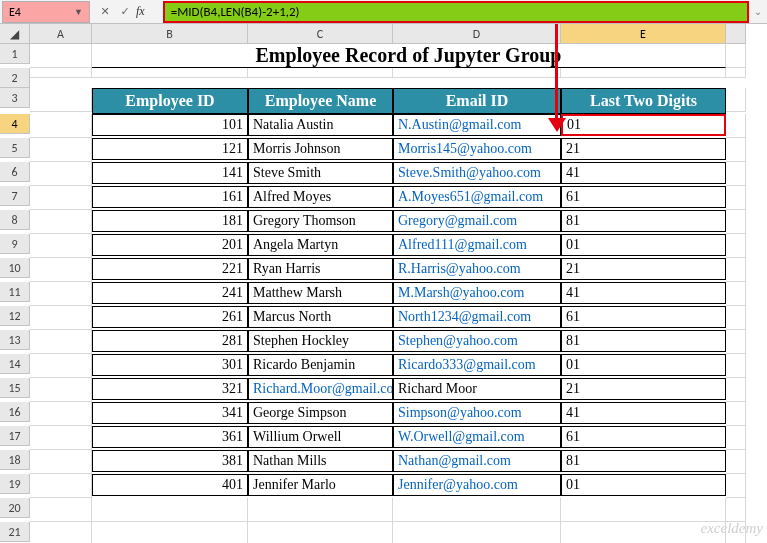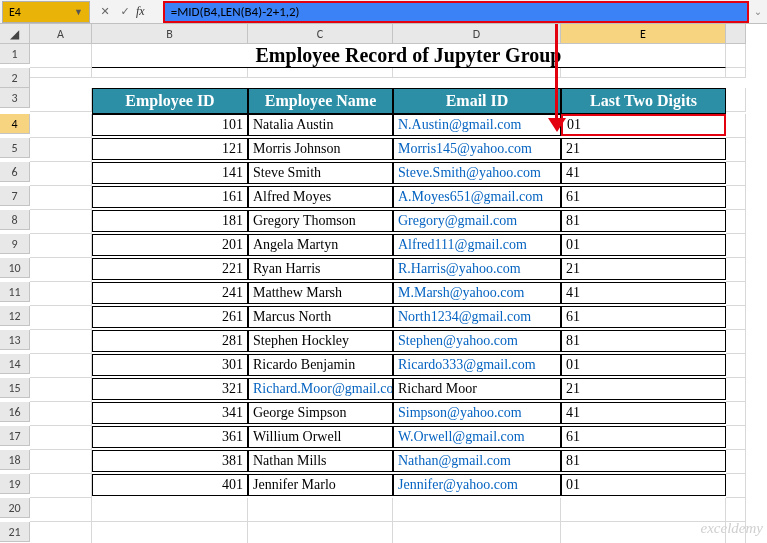--- a/index.html
+++ b/index.html
@@ -18,21 +18,21 @@
   height: 24px;
   border-bottom: 1px solid #c0c0c0;
   background: #f3f3f3;
 }
 .name-box {
   width: 88px;
   height: 22px;
   display: flex;
   align-items: center;
   padding: 0 6px;
-  background: #eab308;
+  background: #fca5a5;
   border: 1px solid #b0b0b0;
   margin: 1px 2px;
   font-size: 12px;
 }
 .name-box .dd {
   margin-left: auto;
   font-size: 9px;
   color: #555;
 }
 .fx-btns {
@@ -51,21 +51,21 @@
 .fx-label {
   font-style: italic;
   font-size: 12px;
   font-family: 'Times New Roman', serif;
   margin-right: 14px;
   color: #333;
 }
 .formula-input {
   flex: 1;
   height: 22px;
-  background: #3b82f6;
+  background: #84cc16;
   border: 2px solid #e3000f;
   padding: 0 6px;
   display: flex;
   align-items: center;
   font-size: 13px;
   color: #000;
   position: relative;
 }
 .formula-bar-end {
   width: 18px; height: 22px;

